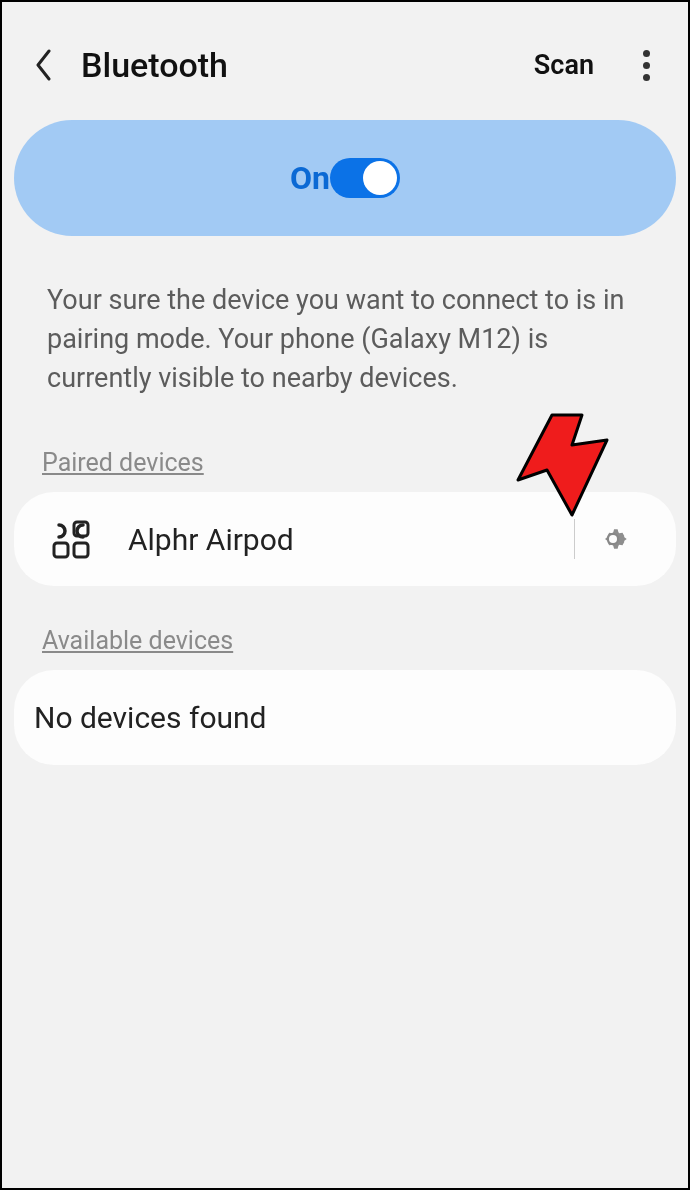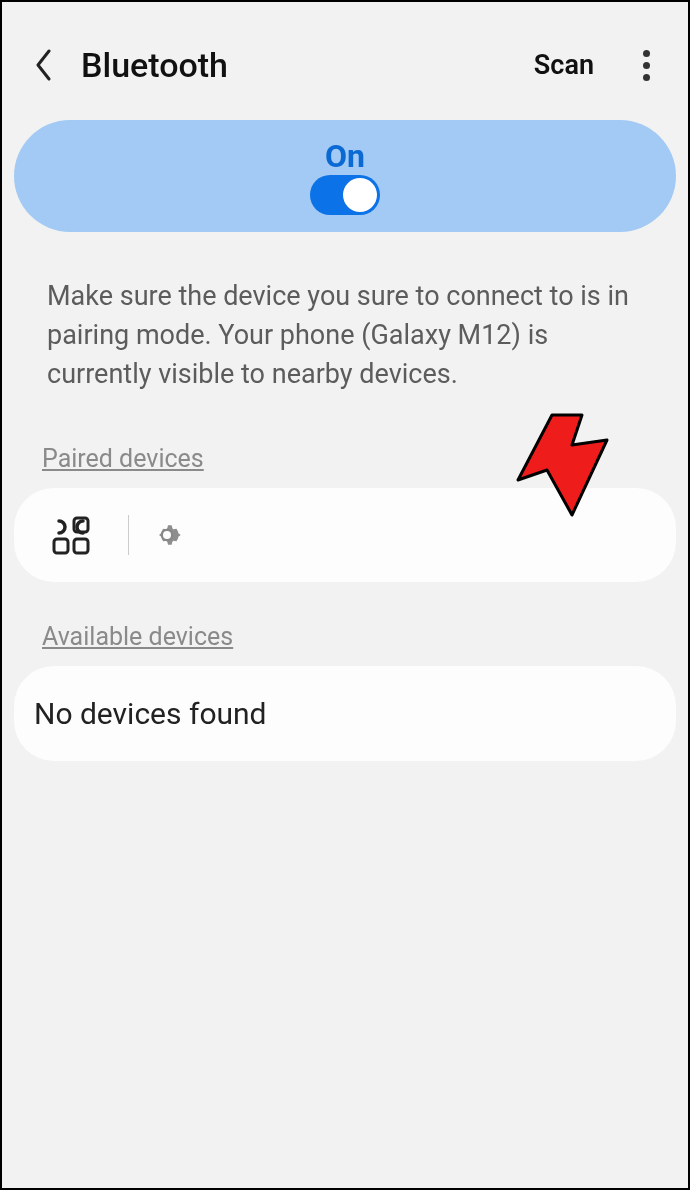--- a/index.html
+++ b/index.html
@@ -52,25 +52,24 @@
     .more-btn span {
       width: 7px;
       height: 7px;
       background: #333;
       border-radius: 50%;
     }
     .toggle-card {
       margin: 10px 12px 25px 12px;
       background: #a2caf4;
       border-radius: 60px;
-      padding: 17px 40px;
-      display: flex;
-      align-items: center;
-      justify-content: center;
-      flex-direction: column;
+      padding: 38px 40px;
+      display: flex;
+      align-items: center;
+      justify-content: center;
     }
     .toggle-label {
       font-size: 32px;
       font-weight: 700;
       color: #0b69d4;
     }
     .toggle-switch {
       width: 70px;
       height: 40px;
       background: #0b72e7;
@@ -169,35 +168,36 @@
   </div>
 </div>
 
 <div class="toggle-card">
   <div class="toggle-label">On</div>
   <div class="toggle-switch">
     <div class="toggle-knob"></div>
   </div>
 </div>
 
-<div class="description">Make sure the device you sure to connect to is in pairing mode. Your phone (Galaxy M12) is currently visible to nearby devices.</div>
+<div class="description">Your sure the device you want to connect to is in pairing mode. Your phone (Galaxy M12) is currently visible to nearby devices.</div>
 
 <div class="section-label">Paired devices</div>
 
 <div class="card">
   <div class="device-row">
     <div class="device-icon">
       <svg viewBox="0 0 44 44" width="44" height="44">
         <path d="M 10 8 A 6 6 0 0 1 10 20" stroke="#222" stroke-width="3.5" fill="none" stroke-linecap="round"></path>
         <path d="M 34 8 A 6 6 0 0 0 34 20" stroke="#222" stroke-width="3.5" fill="none" stroke-linecap="round"></path>
         <rect x="25" y="5" width="14" height="14" rx="3" stroke="#222" stroke-width="3" fill="none"></rect>
         <rect x="5" y="26" width="14" height="14" rx="3" stroke="#222" stroke-width="3" fill="none"></rect>
         <rect x="25" y="26" width="14" height="14" rx="3" stroke="#222" stroke-width="3" fill="none"></rect>
       </svg>
     </div>
+    <div class="device-name">Alphr Airpod</div>
     <div class="divider"></div>
     <div class="gear-btn">
       <svg viewBox="0 0 36 36" width="32" height="32">
         <path d="M18 11a7 7 0 1 0 0 14 7 7 0 0 0 0-14zm0 11a4 4 0 1 1 0-8 4 4 0 0 1 0 8z" fill="#888"></path>
         <path d="M30.5 20.2l2.9-2.2-2.9-2.2.2-1.3-2-3.5-3.6.4-1-0.9-0.9-3.5h-4l-0.9 3.5-1 0.9-3.6-0.4-2 3.5.2 1.3-2.9 2.2 2.9 2.2-.2 1.3 2 3.5 3.6-.4 1 0.9 0.9 3.5h4l0.9-3.5 1-0.9 3.6 .4 2-3.5-.2-1.3z" fill="#888" opacity="0.95"></path>
         <circle cx="18" cy="18" r="4.5" fill="#fdfdfd"></circle>
       </svg>
     </div>
   </div>
 </div>

